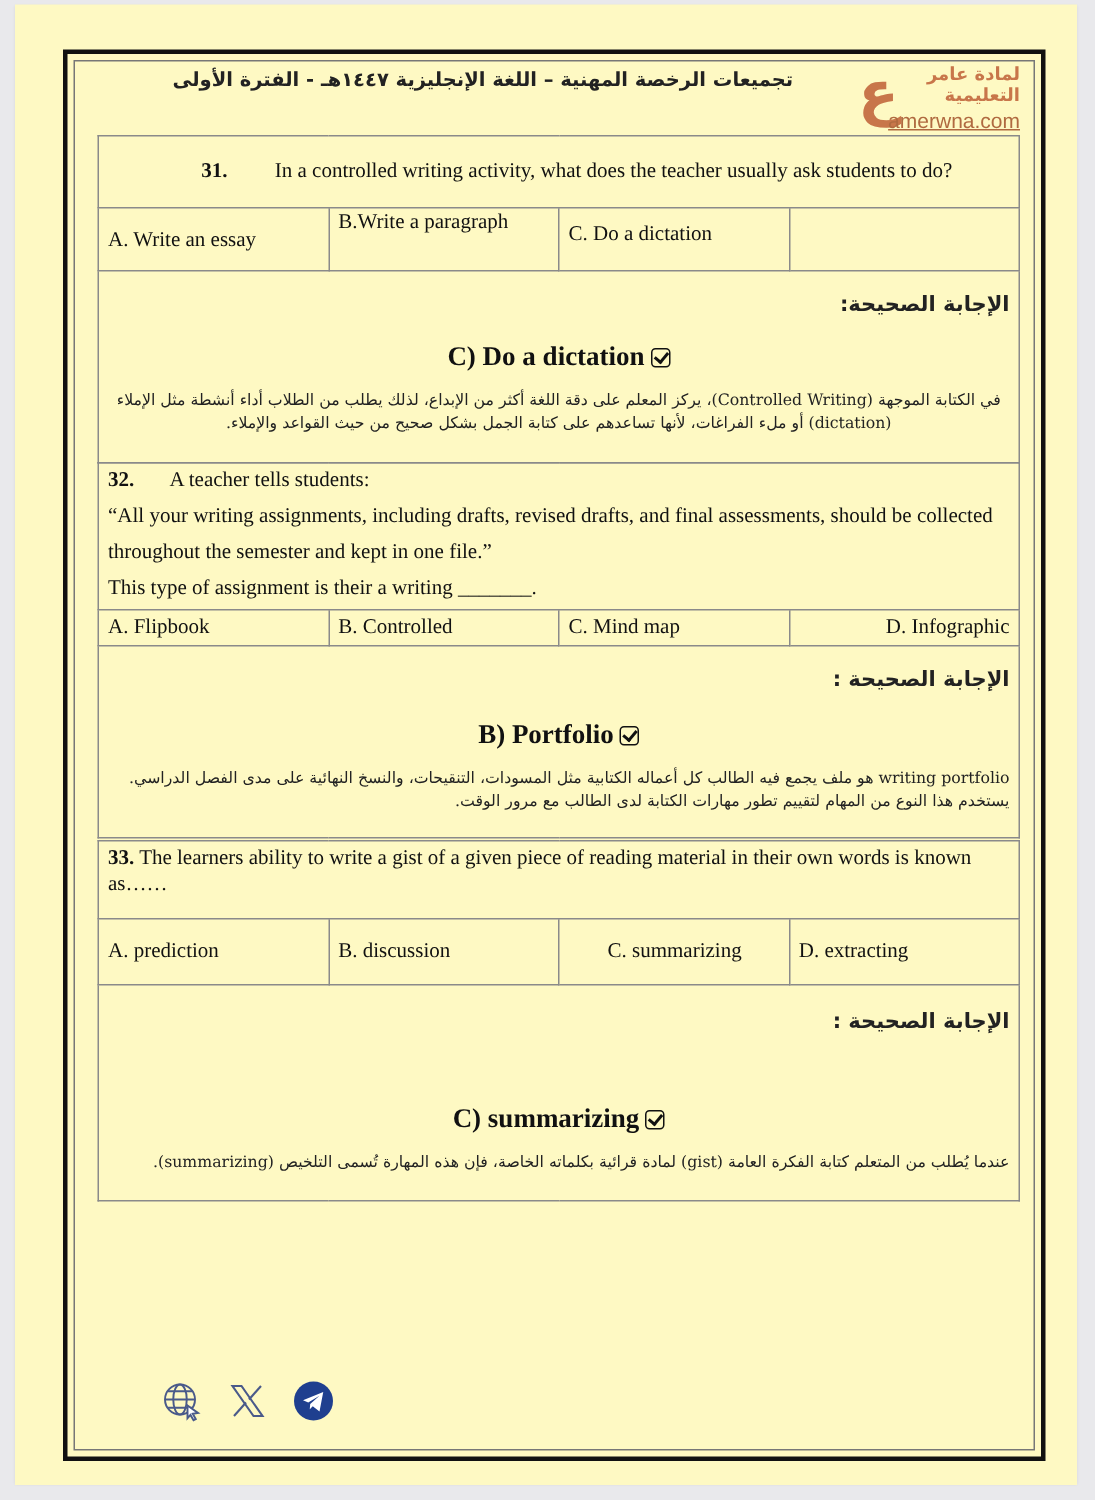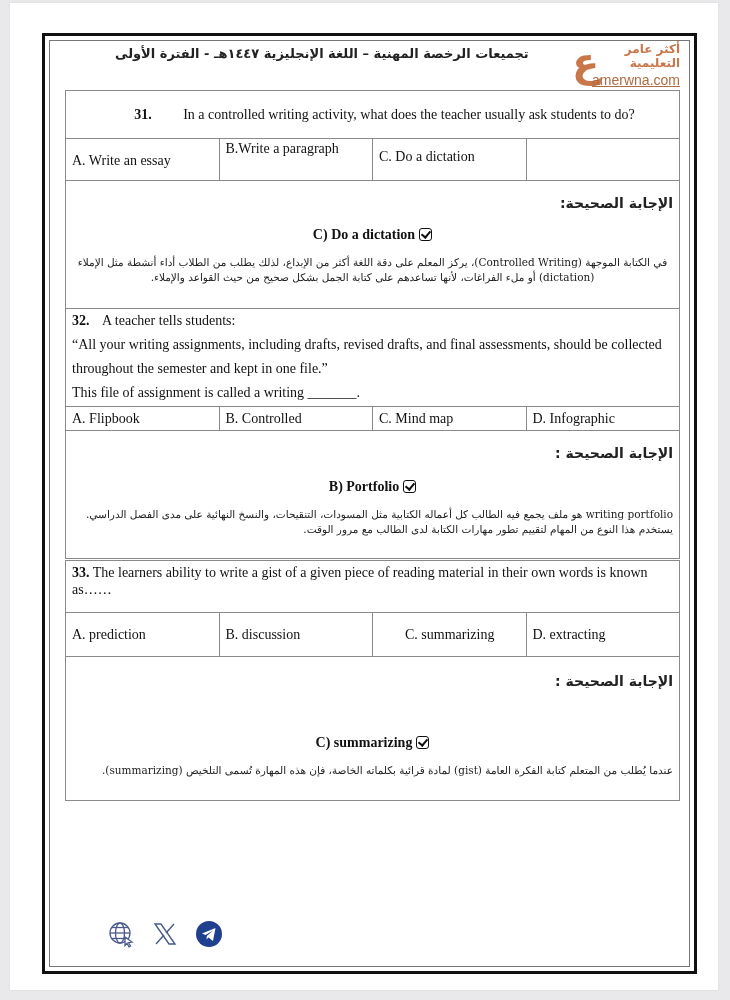--- a/index.html
+++ b/index.html
@@ -1,21 +1,21 @@
 <!DOCTYPE html>
 <html><head>
   <meta charset="utf-8">
   <style>
     html, body { margin:0; padding:0; }
     body {
       width:730px; height:1000px; background:#e9e9ec; position:relative; overflow:hidden;
       font-family:"Liberation Serif", serif; color:#111;
     }
     .page {
-      position:absolute; left:10px; top:3px; width:708px; height:987px; background:#ffffff;
+      position:absolute; left:10px; top:3px; width:708px; height:987px; background:#fef9c3;
       box-shadow:0 0 2px rgba(0,0,0,0.08);
     }
     .frame-outer {
       position:absolute; left:32px; top:30px; width:655px; height:941px;
       border:3px solid #111; box-sizing:border-box;
     }
     .frame-inner {
       position:absolute; left:4px; top:4px; right:4px; bottom:4px;
       border:1px solid #777;
     }
@@ -39,21 +39,21 @@
     }
     table.q {
       position:absolute; left:20px; width:615px; border-collapse:collapse; table-layout:fixed;
     }
     table.q td { border:1px solid #8a8a8a; padding:0 6px; font-size:14px; vertical-align:top; }
     .ans-cell { position:relative; }
     .ans-label {
       direction:rtl; text-align:right; font-family:"DejaVu Sans", sans-serif; font-weight:bold;
       font-size:14px; color:#222;
     }
-    .ans-main { text-align:center; font-weight:bold; font-size:14px; }
+    .ans-main { text-align:center; font-weight:bold; font-size:18px; }
     .check-icon {
       display:inline-block; width:13px; height:13px; border:1.6px solid #111; border-radius:3px;
       vertical-align:-2px; margin-left:4px; position:relative; box-sizing:border-box;
     }
     .check-icon::after {
       content:""; position:absolute; left:3px; top:0px; width:4px; height:7px;
       border-right:2px solid #111; border-bottom:2px solid #111; transform:rotate(40deg);
     }
     .explain {
       direction:rtl; text-align:right; font-family:"DejaVu Serif", serif; font-size:10.5px; line-height:15px; color:#222;
@@ -66,21 +66,21 @@
 
 <div class="page">
   <div class="frame-outer">
     <div class="frame-inner"></div>
 
     <div class="header">
       <div class="header-title">تجميعات الرخصة المهنية – اللغة الإنجليزية ١٤٤٧هـ - الفترة الأولى</div>
       <div class="logo">
         <div class="logo-glyph">ع</div>
         <div class="logo-ar">
-          <div>أكثر عامر</div>
+          <div>لمادة عامر</div>
           <div>التعليمية</div>
         </div>
         <div class="logo-url">amerwna.com</div>
       </div>
     </div>
 
     <table class="q" style="top:54px;">
       <tbody>
           <tr style="height:48px;">
         <td colspan="4" style="vertical-align:middle; padding-left:30px;text-align:center;">
@@ -104,30 +104,30 @@
         </td>
       </tr>
     </tbody>
       </table>
 
     <table class="q" style="top:272px;">
       <tbody>
           <tr style="height:98px;">
         <td colspan="4" style="line-height:24px; padding-top:0;">
           <b>32.</b>
-          <span style="margin-left:9px;">A teacher tells students:</span><br>
+          <span style="margin-left:20px;">A teacher tells students:</span><br>
           <span>“All your writing assignments, including drafts, revised drafts, and final assessments, should be collected throughout the semester and kept in one file.”</span><br>
-          <span>This file of assignment is called a writing _______.</span>
+          <span>This type of assignment is their a writing _______.</span>
         </td>
       </tr>
       <tr style="height:24px;">
         <td style="vertical-align:middle;">A.  Flipbook</td>
         <td style="vertical-align:middle;">B. Controlled</td>
         <td style="vertical-align:middle;">C. Mind map</td>
-        <td style="vertical-align:middle;">D. Infographic</td>
+        <td style="vertical-align:middle;text-align:right;">D. Infographic</td>
       </tr>
       <tr style="height:128px;">
         <td colspan="4" class="ans-cell">
           <div class="ans-label" style="margin-top:14px;">الإجابة الصحيحة  :</div>
           <div class="ans-main" style="margin-top:18px;">
             <span>B) Portfolio</span><span class="check-icon"></span>
           </div>
           <div class="explain" style="margin-top:12px;">writing portfolio هو ملف يجمع فيه الطالب كل أعماله الكتابية مثل المسودات، التنقيحات، والنسخ النهائية على مدى الفصل الدراسي. يستخدم هذا النوع من المهام لتقييم تطور مهارات الكتابة لدى الطالب مع مرور الوقت.</div>
         </td>
       </tr>

